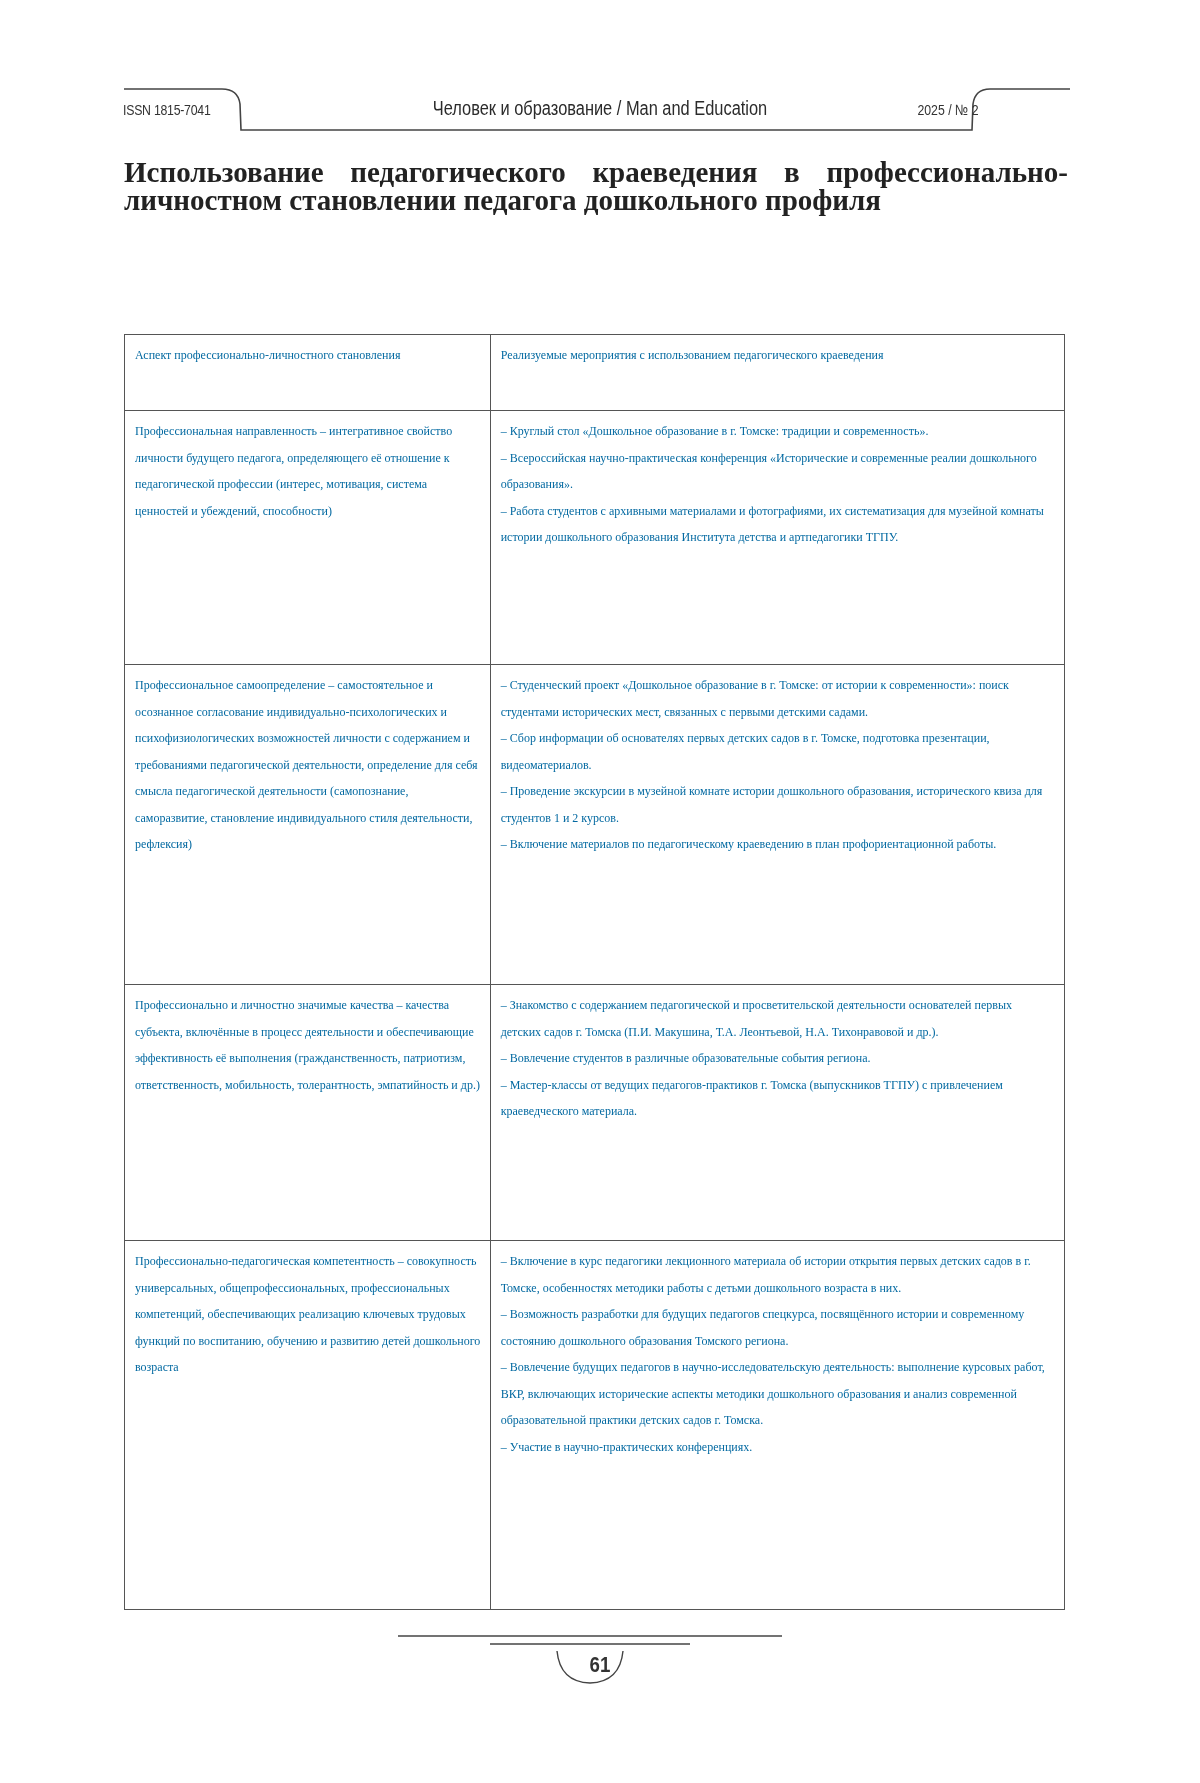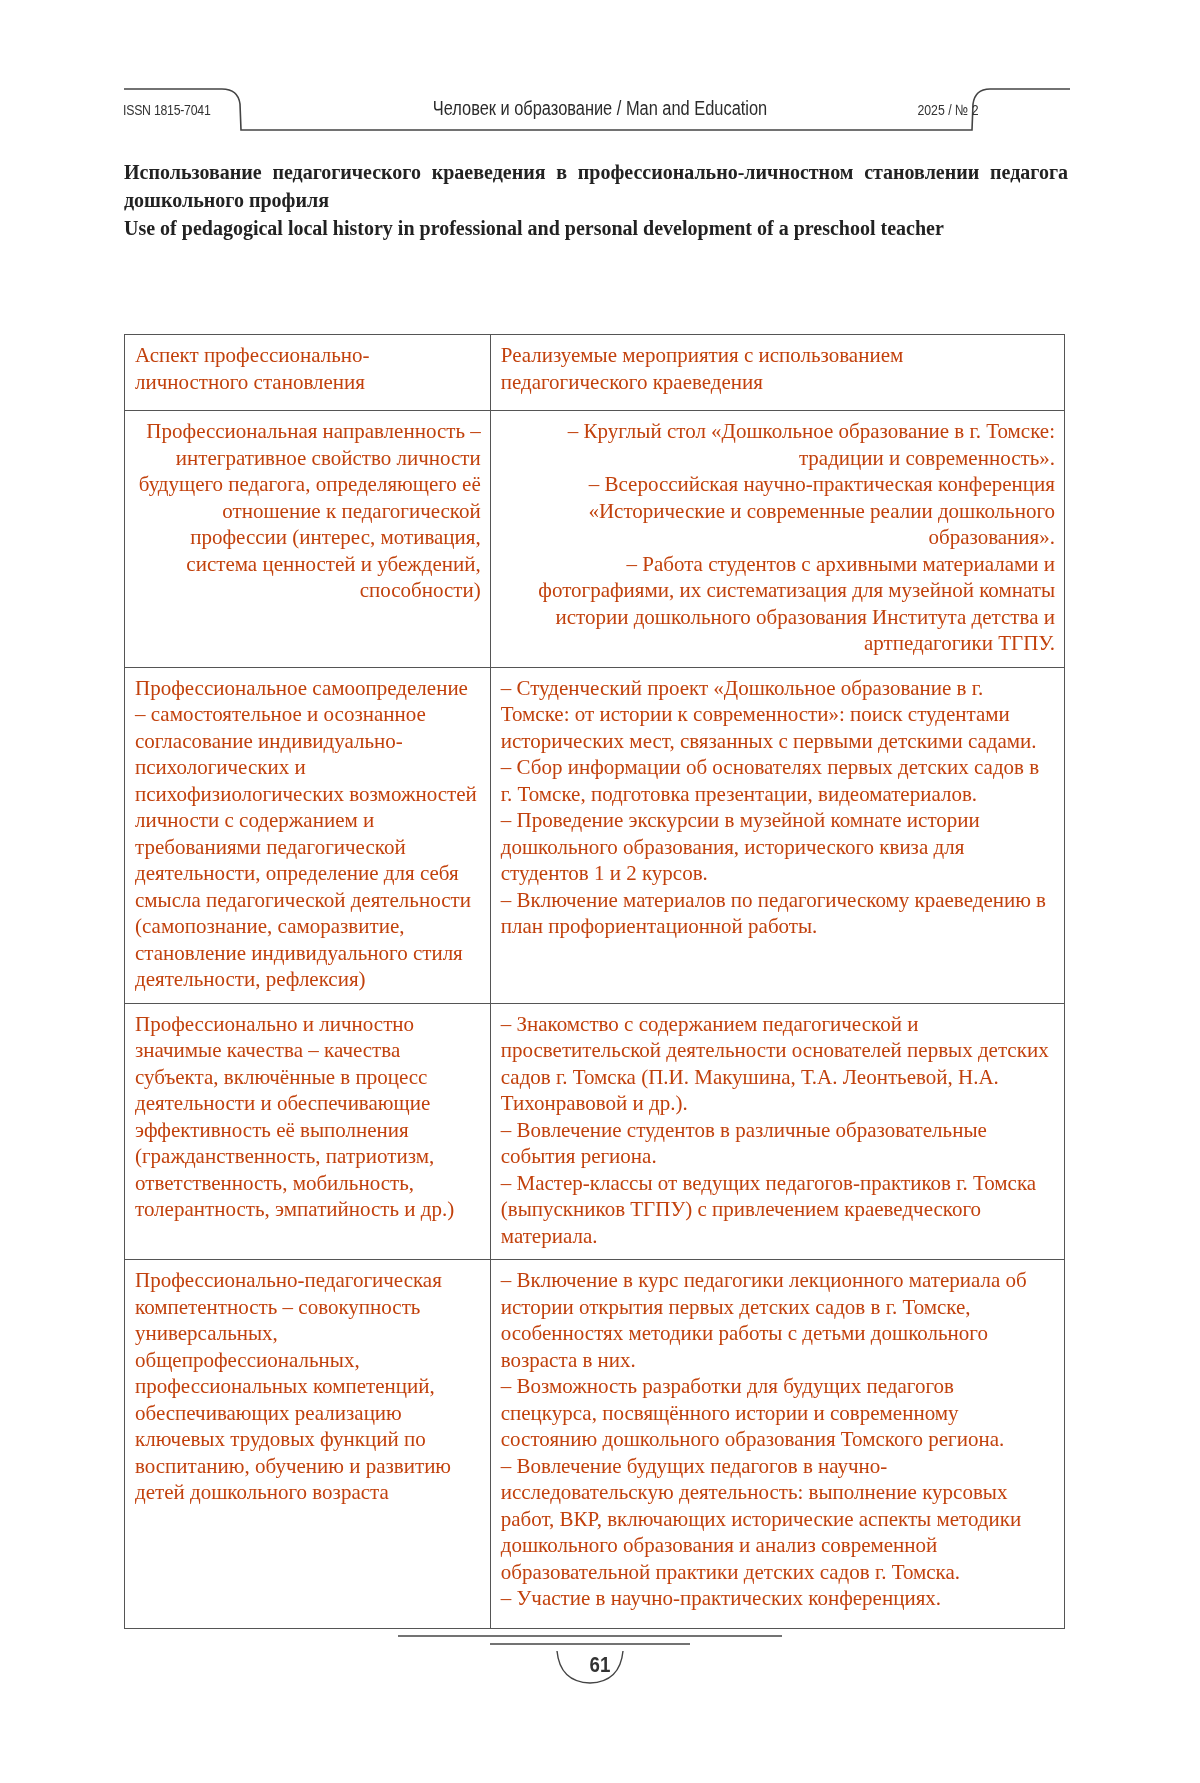--- a/index.html
+++ b/index.html
@@ -5,29 +5,29 @@
     html, body { margin: 0; padding: 0; background: #ffffff; }
     body { width: 1200px; height: 1783px; position: relative; overflow: hidden; color: #2b2b2b; }
     .running-head { position: absolute; left: 0; top: 0; width: 1114px; height: 140px; }
     .running-head svg { position: absolute; left: 0; top: 0; }
     .rh-issn { position: absolute; left: 123px; top: 101px; font-family: "Liberation Sans", sans-serif; font-size: 15px; letter-spacing: -0.3px; color: #333; transform: scaleX(0.82); transform-origin: left; }
     .rh-title { position: absolute; left: 0; width: 1200px; top: 97px; text-align: center; font-family: "Liberation Sans", sans-serif; font-size: 20px; color: #2b2b2b; transform: scaleX(0.82); transform-origin: center; }
     .rh-issue { position: absolute; right: 136px; top: 101px; font-family: "Liberation Sans", sans-serif; font-size: 15px; color: #333; transform: scaleX(0.82); transform-origin: right; }
 
     .caption { position: absolute; left: 124px; top: 158px; width: 944px; font-family: "Liberation Serif", serif; }
     .cap-label { font-style: italic; font-size: 22px; line-height: 28px; color: #333; }
-    .cap-title { font-weight: bold; font-size: 20px; line-height: 28px; text-align: justify; color: #222; }
+    .cap-title { font-weight: bold; font-size: 29px; line-height: 28px; text-align: justify; color: #222; }
 
-    table.main { position: absolute; left: 124px; top: 334px; width: 941px; border-collapse: collapse; font-family: "Liberation Serif", serif; font-size: 21px; line-height: 26.5px; color: #c2410c; }
+    table.main { position: absolute; left: 124px; top: 334px; width: 941px; border-collapse: collapse; font-family: "Liberation Serif", serif; font-size: 12px; line-height: 26.5px; color: #0369a1; }
     table.main td { border: 1.6px solid #555; vertical-align: top; padding: 7px 9px 10px 10px; }
     table.main td.c1 { width: 346px; }
     table.main td.c2 { width: 555px; }
     .cell-line { display: block; white-space: pre-wrap; }
     tr.hdr td { height: 58px; }
-    tr.r1 td { height: 236px; text-align: right; }
+    tr.r1 td { height: 236px; }
     tr.r2 td { height: 302px; }
     tr.r3 td { height: 238px; margin-top: 36px; }
     tr.r4 td { height: 351px; }
 
     .footer { position: absolute; left: 0; top: 1620px; width: 1200px; height: 100px; }
     .footer svg { position: absolute; left: 0; top: 0; }
     .page-number { position: absolute; left: 0; width: 1200px; top: 1652px; text-align: center; font-family: "Liberation Sans", sans-serif; font-weight: bold; font-size: 22px; color: #333; transform: scaleX(0.85); }
   </style>
 </head>
 <body>
@@ -36,21 +36,20 @@
   <svg width="1200" height="140">
     <path d="M124 89 L222 89 Q238 89 240 104 L241 130 L972 130 L973 104 Q975 89 990 89 L1070 89" fill="none" stroke="#444" stroke-width="1.6"></path>
   </svg>
   <div class="rh-issn">ISSN 1815-7041</div>
   <div class="rh-title">Человек и образование  /  Man and Education</div>
   <div class="rh-issue">2025 / № 2</div>
 </div>
 
 <div class="caption">
   <div class="cap-title">Использование педагогического краеведения в профессионально-личностном становлении педагога дошкольного профиля</div>
-  <div class="cap-title">Use of pedagogical local history in professional and personal development of a preschool teacher</div>
 </div>
 
 <table class="main">
   <tbody>
       <tr class="hdr">
     <td class="c1">Аспект профессионально-личностного становления</td>
     <td class="c2">Реализуемые мероприятия с использованием педагогического краеведения</td>
   </tr>
   <tr class="r1">
     <td class="c1">Профессиональная направленность – интегративное свойство личности будущего педагога, определяющего её отношение к педагогической профессии (интерес, мотивация, система ценностей и убеждений, способности)</td>

